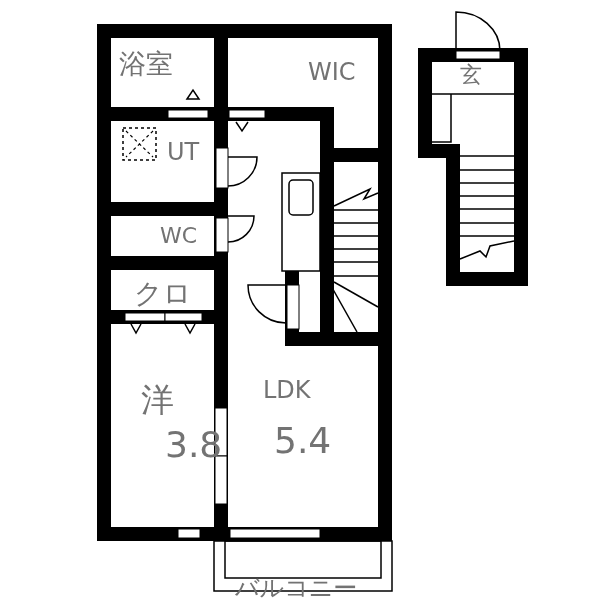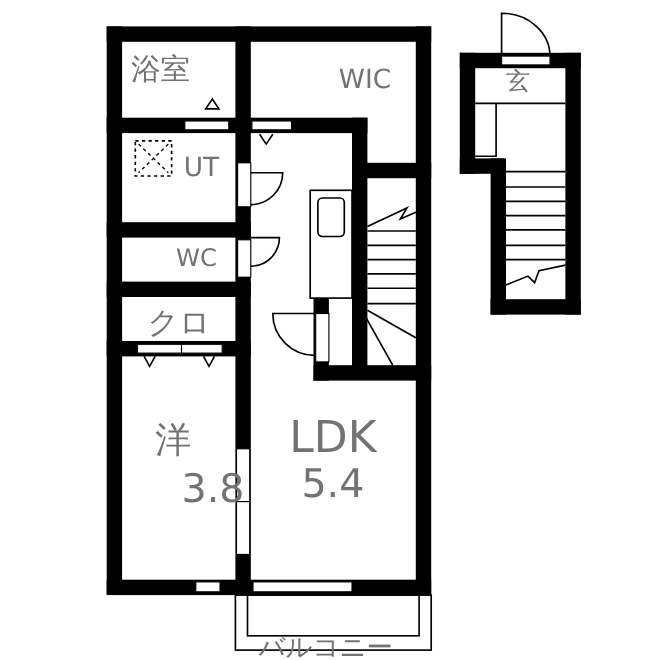--- a/index.html
+++ b/index.html
@@ -106,16 +106,16 @@
   </g>
 </svg>
 
 <div class="lbl" style="left:119px;top:50px;font-size:27px;">浴室</div>
 <div class="lbl" style="left:276px;top:60px;font-size:24px;margin-left:32px;">WIC</div>
 <div class="lbl" style="left:167px;top:140px;font-size:24px;">UT</div>
 <div class="lbl" style="left:120px;top:225px;font-size:22px;margin-left:40px;">WC</div>
 <div class="lbl" style="left:134px;top:280px;font-size:28px;">クロ</div>
 <div class="lbl" style="left:141px;top:383px;font-size:33px;">洋</div>
 <div class="lbl" style="left:131px;top:427px;font-size:36px;margin-left:34px;">3.8</div>
-<div class="lbl" style="left:263px;top:378px;font-size:40px;">LDK</div>
+<div class="lbl" style="left:263px;top:378px;font-size:24px;">LDK</div>
 <div class="lbl" style="left:274px;top:423px;font-size:36px;">5.4</div>
 <div class="lbl" style="left:235px;top:576px;font-size:24px;">バルコニー</div>
 <div class="lbl" style="left:460px;top:64px;font-size:22px;">玄</div>
 
 </body></html>

